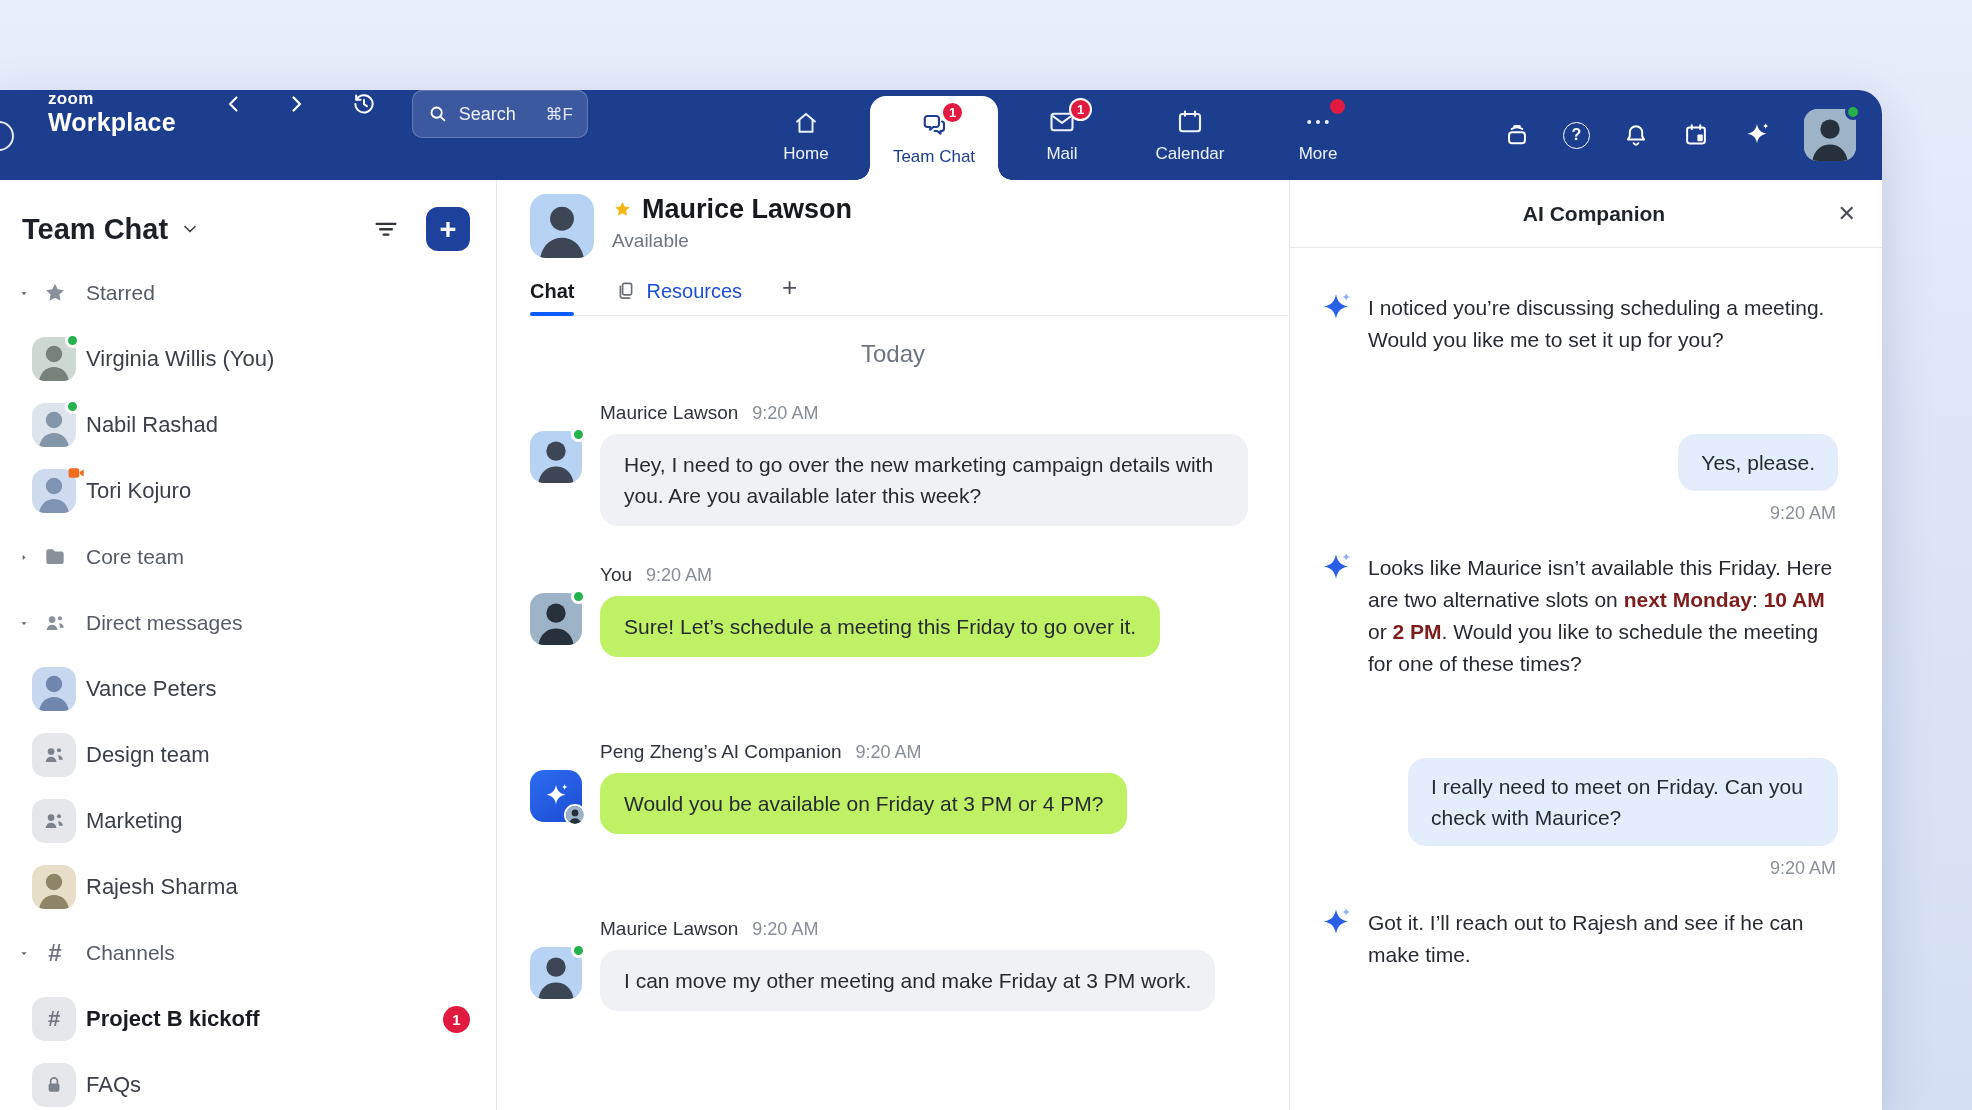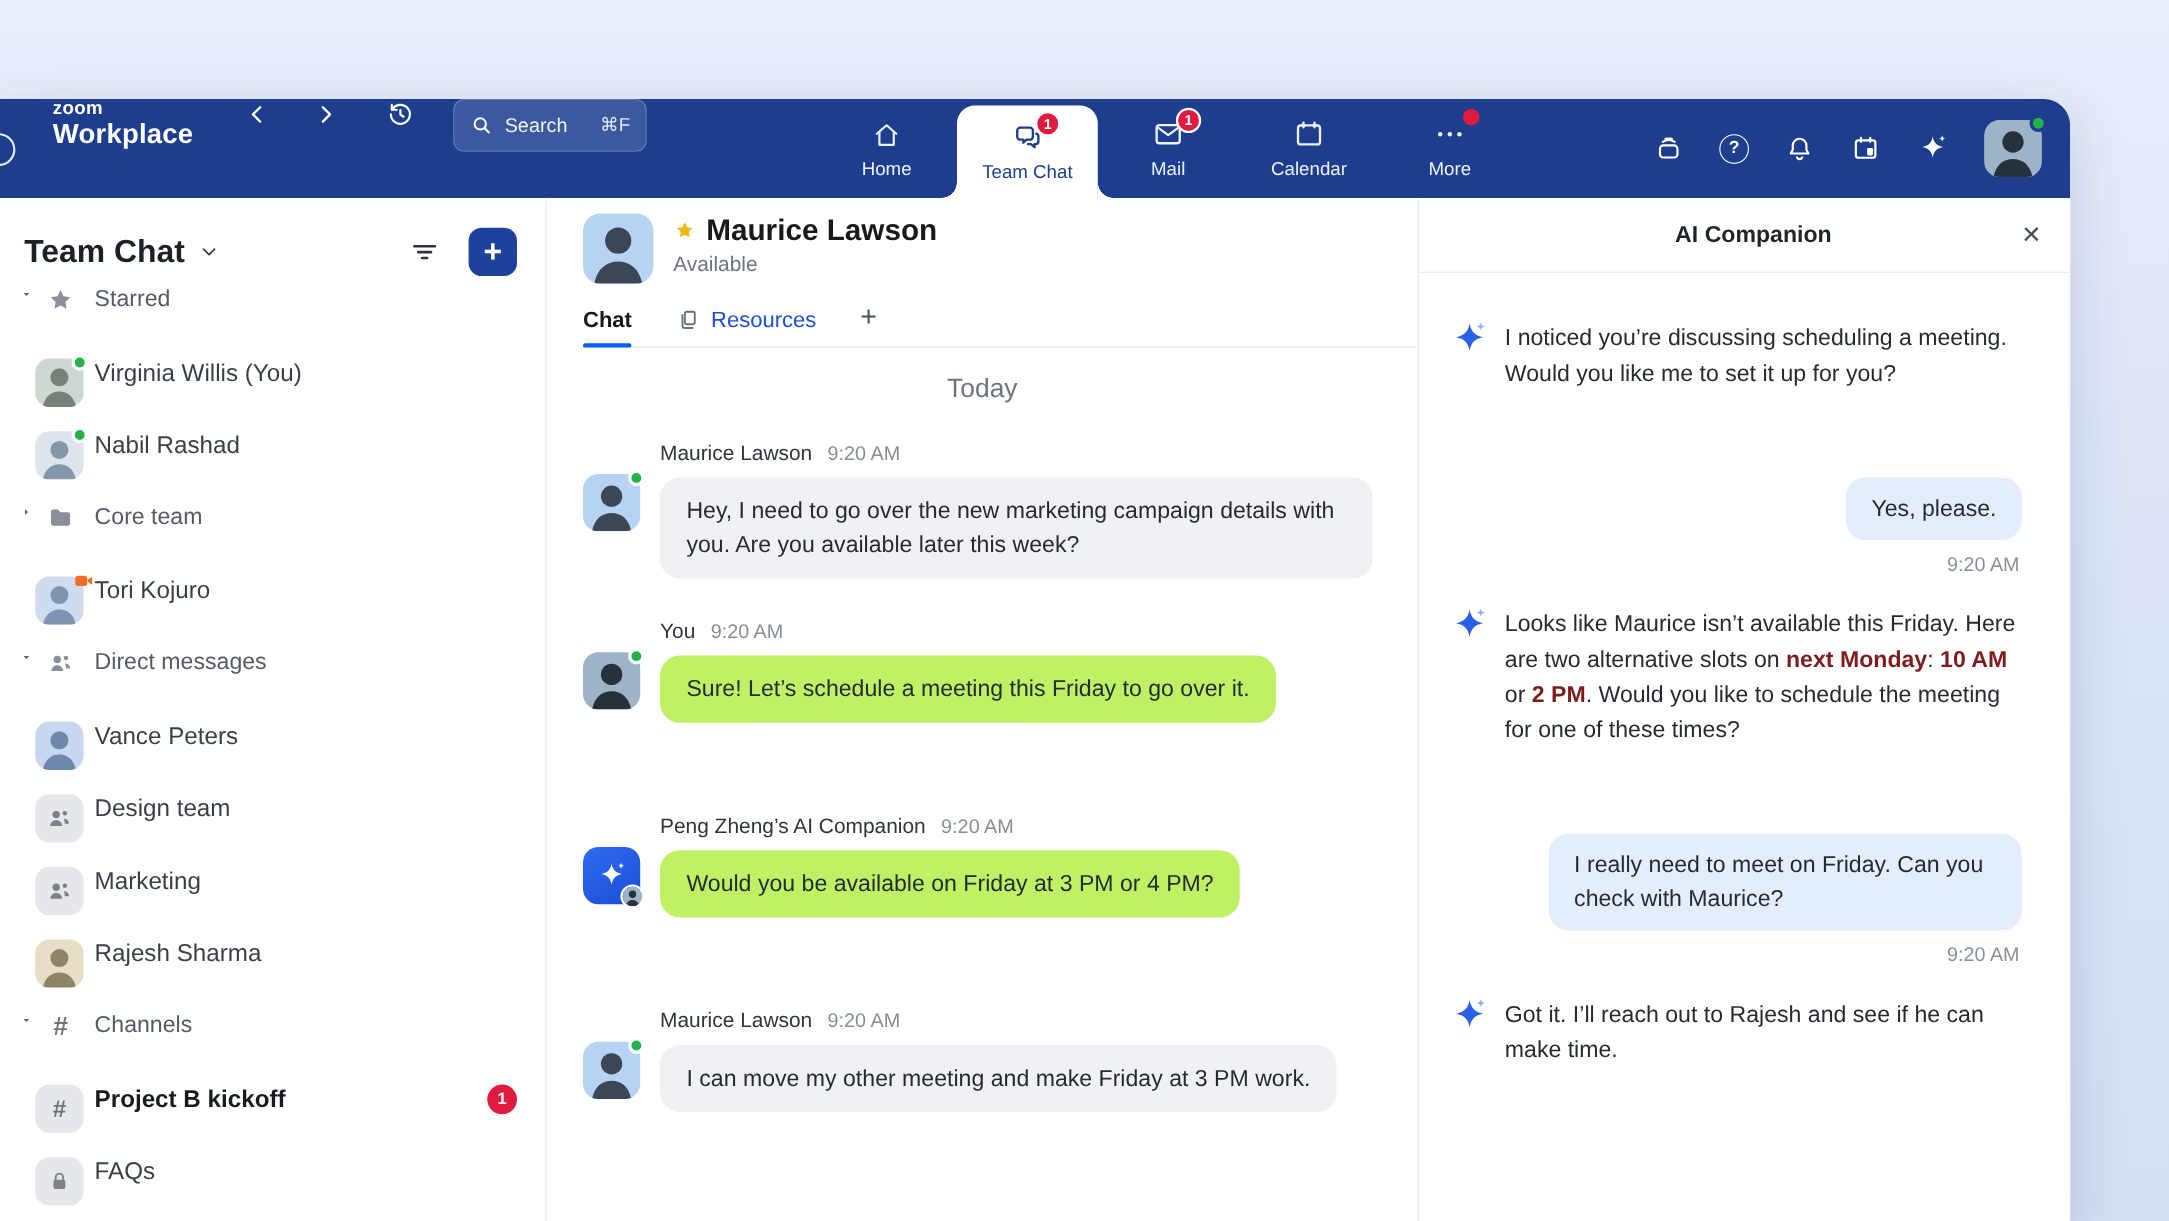--- a/index.html
+++ b/index.html
@@ -80,21 +80,21 @@
   
   .sidebar{ width:497px; flex:0 0 497px; border-right:1px solid #e7e9ee; padding-top:27px; overflow:hidden; }
   .sb-head{ height:44px; display:flex; align-items:center; padding:0 26px 0 22px; }
   .sb-title-wrap{ display:flex; align-items:center; gap:12px; cursor:pointer; }
   .sb-title{ font-size:29px; font-weight:bold; color:#1c2027; }
   .sb-head .spacer{ flex:1; }
   .sb-filter{ color:#30343c; margin-right:26px; }
   .sb-plus{ width:44px; height:44px; border-radius:12px; background:var(--navy-btn,#1e419c);
     color:#fff; font-size:29px; font-weight:bold; line-height:1; }
   .sb-list{ margin-top:9px; }
-  .sb-row{ height:66px; display:flex; align-items:flex-start; cursor:pointer; }
+  .sb-row{ height:66px; display:flex; align-items:center; cursor:pointer; }
   .sb-row.section{ padding-left:18px; }
   .sb-row.item{ padding-left:32px; }
   .caret{ width:12px; margin-right:12px; display:flex; justify-content:center; color:#5b6169; }
   .caret svg{ display:block; }
   .sec-ic{ width:26px; margin-right:18px; color:#8a9099; display:flex; justify-content:center; }
   .sec-label{ font-size:21px; color:#555b66; }
   .sb-avatar{ position:relative; width:44px; height:44px; border-radius:13px; margin-right:10px; flex:0 0 44px; }
   .sb-avatar .ph-sil{ width:100%; height:100%; border-radius:13px; overflow:hidden; }
   .sb-avatar .presence{ top:-4px; right:-4px; width:15px; height:15px;
     background:var(--green,#23b24b); border:3px solid #fff; }
@@ -357,48 +357,48 @@
                 <span class="ph-sil" style="background:#dde4ec">
     <svg viewBox="0 0 44 44">
                     <circle cx="22" cy="17" r="8.2" fill="#8496a9"></circle>
     <path d="M7 44c1.6-9.2 7.6-14 15-14s13.4 4.8 15 14Z" fill="#8496a9"></path>
                   </svg>
                 </span>
         <span class="presence"></span>
         </span>
               <span class="item-label">Nabil Rashad</span>
             </div>
+            <div class="sb-row item">
+              <span class="sb-avatar">
+                <span class="ph-sil" style="background:#cfdcf0">
+    <svg viewBox="0 0 44 44">
+                    <circle cx="22" cy="17" r="8.2" fill="#7f93b3"></circle>
+    <path d="M7 44c1.6-9.2 7.6-14 15-14s13.4 4.8 15 14Z" fill="#7f93b3"></path>
+                  </svg>
+                </span>
+
+        <span class="cam"><svg width="20" height="20" viewBox="0 0 24 24" fill="none" stroke="currentColor" stroke-width="1.7" stroke-linecap="round" stroke-linejoin="round">
+                    <rect x="3" y="6.4" width="13" height="11.2" rx="3" fill="currentColor" stroke="none"></rect>
+                    <path d="m16.6 10.6 4.6-2.8v8.4l-4.6-2.8Z" fill="currentColor" stroke="none"></path>
+                  </svg></span>
+              </span>
+              <span class="item-label">Tori Kojuro</span>
+            </div>
             <div class="sb-row section">
               <span class="caret">
                 <svg width="15" height="15" viewBox="0 0 24 24" fill="none" stroke="currentColor" stroke-width="1.7" stroke-linecap="round" stroke-linejoin="round">
                   <path d="M9.5 7 15 12l-5.5 5" fill="currentColor" stroke="none"></path>
                 </svg>
               </span>
     <span class="sec-ic">
                 <svg width="26" height="26" viewBox="0 0 24 24" fill="none" stroke="currentColor" stroke-width="1.7" stroke-linecap="round" stroke-linejoin="round">
                   <path d="M4 6.6a1.8 1.8 0 0 1 1.8-1.8h4.1l2 2.2h6.3A1.8 1.8 0 0 1 20 8.8v7.8a1.8 1.8 0 0 1-1.8 1.8H5.8A1.8 1.8 0 0 1 4 16.6Z" fill="currentColor" stroke="none"></path>
                 </svg>
               </span>
     <span class="sec-label">Core team</span>
-            </div>
-            <div class="sb-row item">
-              <span class="sb-avatar">
-                <span class="ph-sil" style="background:#cfdcf0">
-    <svg viewBox="0 0 44 44">
-                    <circle cx="22" cy="17" r="8.2" fill="#7f93b3"></circle>
-    <path d="M7 44c1.6-9.2 7.6-14 15-14s13.4 4.8 15 14Z" fill="#7f93b3"></path>
-                  </svg>
-                </span>
-
-        <span class="cam"><svg width="20" height="20" viewBox="0 0 24 24" fill="none" stroke="currentColor" stroke-width="1.7" stroke-linecap="round" stroke-linejoin="round">
-                    <rect x="3" y="6.4" width="13" height="11.2" rx="3" fill="currentColor" stroke="none"></rect>
-                    <path d="m16.6 10.6 4.6-2.8v8.4l-4.6-2.8Z" fill="currentColor" stroke="none"></path>
-                  </svg></span>
-              </span>
-              <span class="item-label">Tori Kojuro</span>
             </div>
             <div class="sb-row section">
               <span class="caret">
                 <svg width="15" height="15" viewBox="0 0 24 24" fill="none" stroke="currentColor" stroke-width="1.7" stroke-linecap="round" stroke-linejoin="round">
                   <path d="M7 9.5 12 15l5-5.5" fill="currentColor" stroke="none"></path>
                 </svg>
               </span>
     <span class="sec-ic">
                 <svg width="26" height="26" viewBox="0 0 24 24" fill="none" stroke="currentColor" stroke-width="1.7" stroke-linecap="round" stroke-linejoin="round">
                   <circle cx="9.3" cy="8.8" r="3.1" fill="currentColor" stroke="none"></circle>

